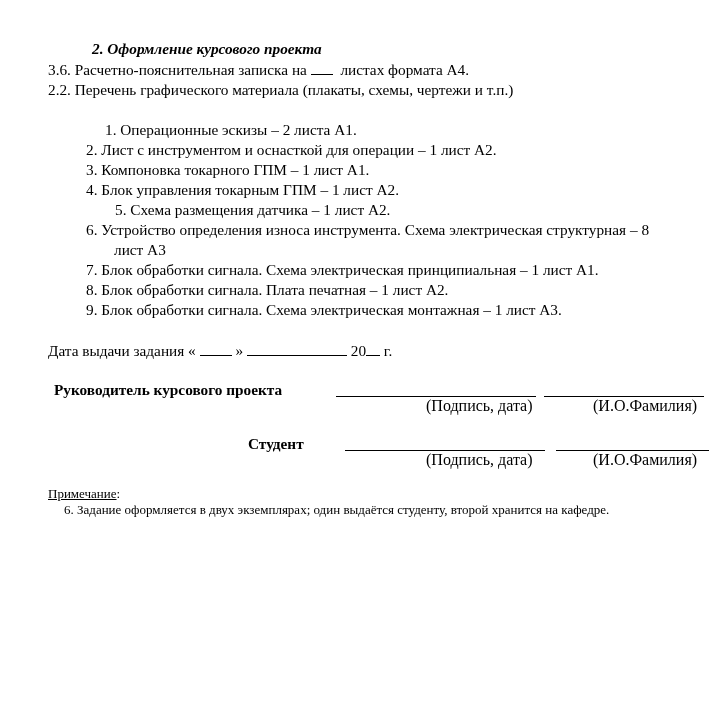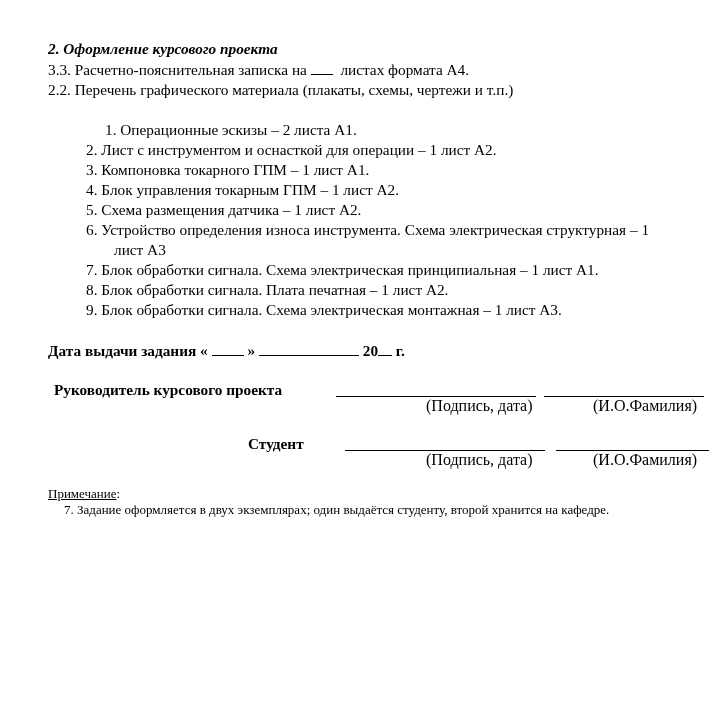--- a/index.html
+++ b/index.html
@@ -2,54 +2,54 @@
 <html><head>
   <meta charset="utf-8">
   <style>
     html, body { margin: 0; padding: 0; background: #ffffff; }
     body {
       width: 727px; height: 719px; position: relative; overflow: hidden;
       font-family: "Liberation Serif", "DejaVu Serif", serif;
       color: #000; font-size: 15.3px;
     }
     .abs { position: absolute; white-space: nowrap; line-height: 20px; }
-    .h2 { font-weight: bold; font-style: italic; }
+    .h2 { font-weight: bold; font-style: italic; margin-left: 44px; }
     .blank { display: inline-block; border-bottom: 1.5px solid #000; height: 14px; vertical-align: baseline; }
     .list-item { position: absolute; left: 86px; line-height: 20px; white-space: nowrap; }
     .bold { font-weight: bold; }
     .line { position: absolute; height: 0; border-top: 1.5px solid #000; }
     .cap { position: absolute; font-size: 16px; white-space: nowrap; line-height: 14px; }
     .u { text-decoration: underline; }
     .note { font-size: 13px; }
   </style>
 </head>
 <body>
 
 <div class="abs h2" style="left:48px; top:39px;">2. Оформление курсового проекта</div>
 
 <div class="abs" style="left:48px; top:60px;">
-  <span>3.3. Расчетно-пояснительная записка на</span>
+  <span>3.6. Расчетно-пояснительная записка на</span>
   <span class="blank" style="width:22px;"></span>&nbsp;
   <span>листах формата А4.</span>
 </div>
 
 <div class="abs" style="left:48px; top:80px;">2.2. Перечень графического материала (плакаты, схемы, чертежи и т.п.)</div>
 
 <div class="list-item" style="top:120px;margin-left:19px;">1. Операционные эскизы – 2 листа А1.</div>
 <div class="list-item" style="top:140px;">2. Лист с инструментом и оснасткой для операции – 1 лист А2.</div>
 <div class="list-item" style="top:160px;">3. Компоновка токарного ГПМ – 1 лист А1.</div>
 <div class="list-item" style="top:180px;text-align:center;">4. Блок управления токарным ГПМ – 1 лист А2.</div>
-<div class="list-item" style="top:200px;">5. Схема размещения датчика – 1 лист А2.</div>
-<div class="list-item" style="top:220px;">6. Устройство определения износа инструмента. Схема электрическая структурная – 1</div>
+<div class="list-item" style="top:200px;margin-left:29px;">5. Схема размещения датчика – 1 лист А2.</div>
+<div class="list-item" style="top:220px;">6. Устройство определения износа инструмента. Схема электрическая структурная – 8</div>
 <div class="list-item" style="top:240px; left:114px;">лист А3</div>
 <div class="list-item" style="top:260px;">7. Блок обработки сигнала. Схема электрическая принципиальная – 1 лист А1.</div>
 <div class="list-item" style="top:280px;">8. Блок обработки сигнала. Плата печатная – 1 лист А2.</div>
 <div class="list-item" style="top:300px;">9. Блок обработки сигнала. Схема электрическая монтажная – 1 лист А3.</div>
 
-<div class="abs" style="left:48px; top:341px;font-weight:bold;">
+<div class="abs" style="left:48px; top:341px;">
   <span>Дата выдачи задания «</span>
   <span class="blank" style="width:32px;"></span>
   <span>»</span>
   <span class="blank" style="width:100px;"></span>
   <span>20</span><span class="blank" style="width:14px;"></span>
   <span>г.</span>
 </div>
 
 <div class="abs bold" style="left:54px; top:380px;">Руководитель курсового проекта</div>
 <div class="line" style="left:336px; width:200px; top:396px;"></div>
@@ -59,13 +59,13 @@
 
 <div class="abs bold" style="left:248px; top:434px;">Студент</div>
 <div class="line" style="left:345px; width:200px; top:450px;"></div>
 <div class="line" style="left:556px; width:153px; top:450px;"></div>
 <div class="cap" style="left:426px; top:453px;">(Подпись, дата)</div>
 <div class="cap" style="left:593px; top:453px;">(И.О.Фамилия)</div>
 
 <div class="abs note" style="left:48px; top:486px; line-height:16px;">
   <span class="u">Примечание</span><span>:</span>
 </div>
-<div class="abs note" style="left:64px; top:502px; line-height:16px;">7. Задание оформляется в двух экземплярах; один выдаётся студенту, второй хранится на кафедре.</div>
+<div class="abs note" style="left:64px; top:502px; line-height:16px;">6. Задание оформляется в двух экземплярах; один выдаётся студенту, второй хранится на кафедре.</div>
 
 </body></html>

